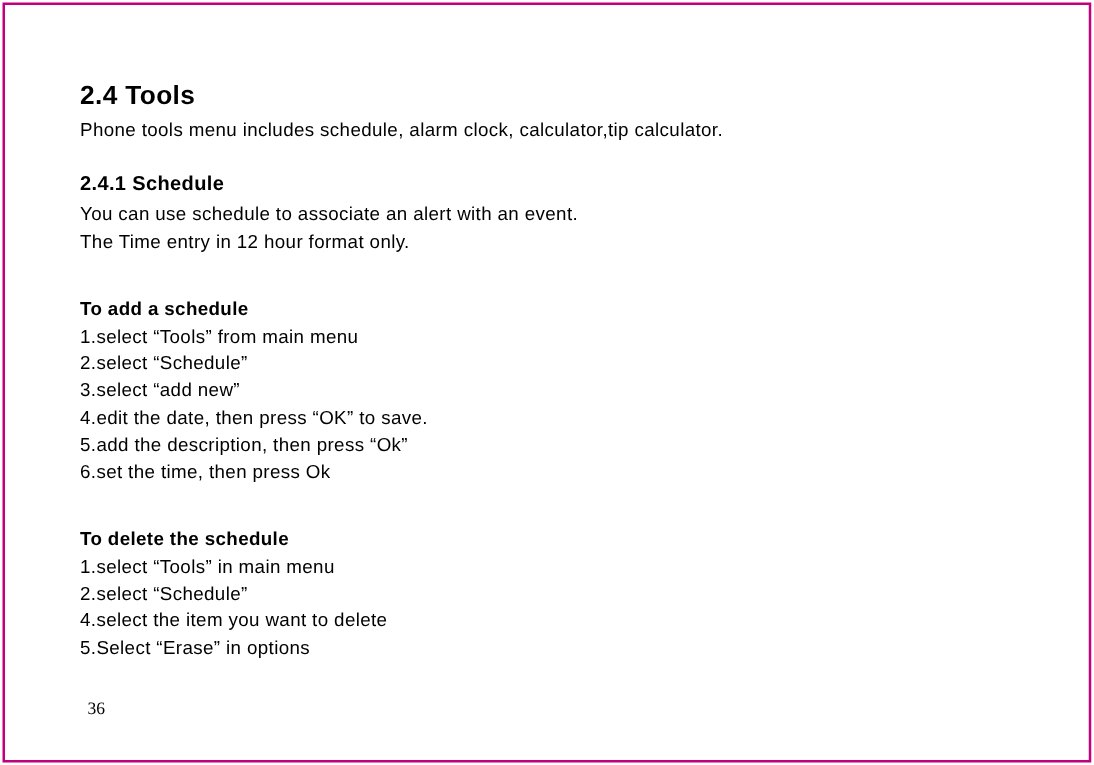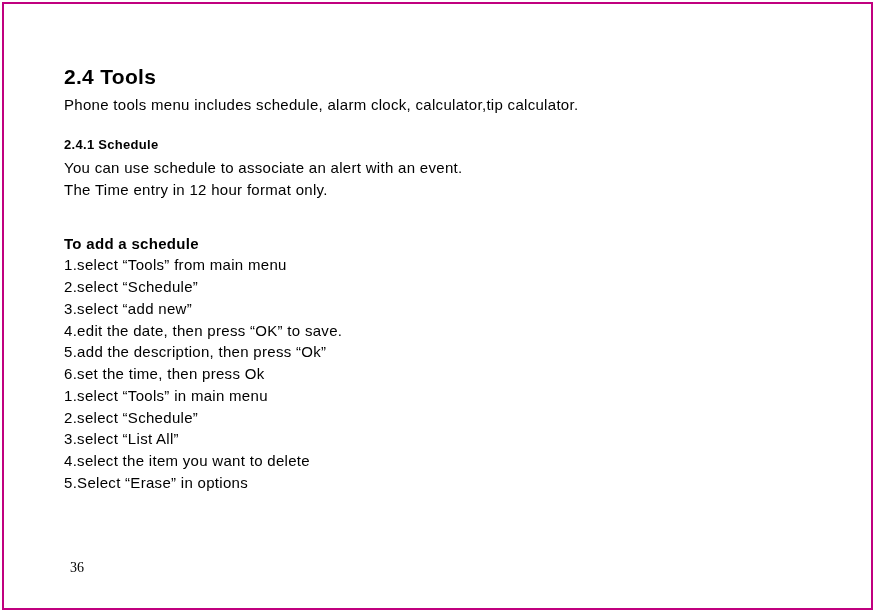--- a/index.html
+++ b/index.html
@@ -31,21 +31,21 @@
       line-height: 1.45;
       letter-spacing: 0.3px;
     }
     .h-section {
       font-weight: bold;
       font-size: 21px;
       margin-bottom: 2px;
     }
     .h-subsection {
       font-weight: bold;
-      font-size: 13px;
+      font-size: 16px;
       margin-top: 20px;
       margin-bottom: 2px;
     }
     .bold-line {
       font-weight: bold;
       margin-top: 32px;
     }
     .intro {
       margin-bottom: 0;
     }
@@ -75,20 +75,20 @@
   <div>The Time entry in 12 hour format only.</div>
 
   <div class="bold-line">To add a schedule</div>
   <span class="step">1.select “Tools” from main menu</span>
   <span class="step">2.select “Schedule”</span>
   <span class="step">3.select “add new”</span>
   <span class="step">4.edit the date, then press “OK” to save.</span>
   <span class="step">5.add the description, then press “Ok”</span>
   <span class="step">6.set the time, then press Ok</span>
 
+  <div class="bold-line">To delete the schedule</div>
   <span class="step">1.select “Tools” in main menu</span>
   <span class="step">2.select “Schedule”</span>
-  <span class="step">3.select “List All”</span>
   <span class="step">4.select the item you want to delete</span>
   <span class="step">5.Select “Erase” in options</span>
 </div>
 
 <div class="page-number">36</div>
 
 </body></html>

